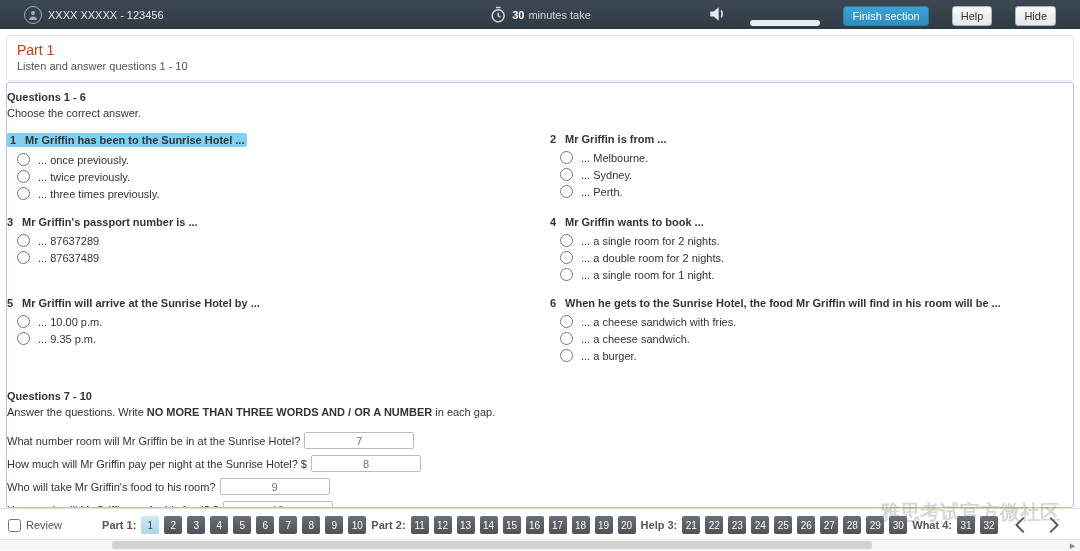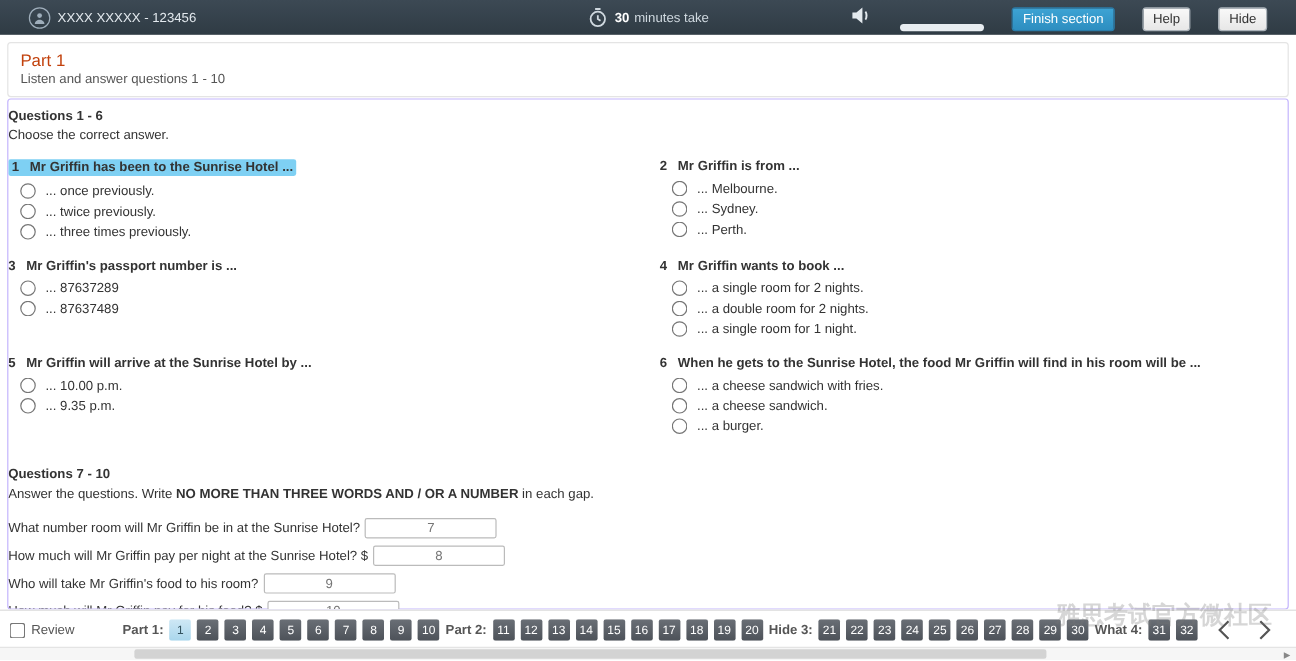--- a/index.html
+++ b/index.html
@@ -237,21 +237,21 @@
         <span class="nbox">11</span>
         <span class="nbox">12</span>
         <span class="nbox">13</span>
         <span class="nbox">14</span>
         <span class="nbox">15</span>
         <span class="nbox">16</span>
         <span class="nbox">17</span>
         <span class="nbox">18</span>
         <span class="nbox">19</span>
         <span class="nbox">20</span>
-        <span class="part-label">Hide 3:</span>
+        <span class="part-label">Help 3:</span>
         <span class="nbox">21</span>
         <span class="nbox">22</span>
         <span class="nbox">23</span>
         <span class="nbox">24</span>
         <span class="nbox">25</span>
         <span class="nbox">26</span>
         <span class="nbox">27</span>
         <span class="nbox">28</span>
         <span class="nbox">29</span>
         <span class="nbox">30</span>

